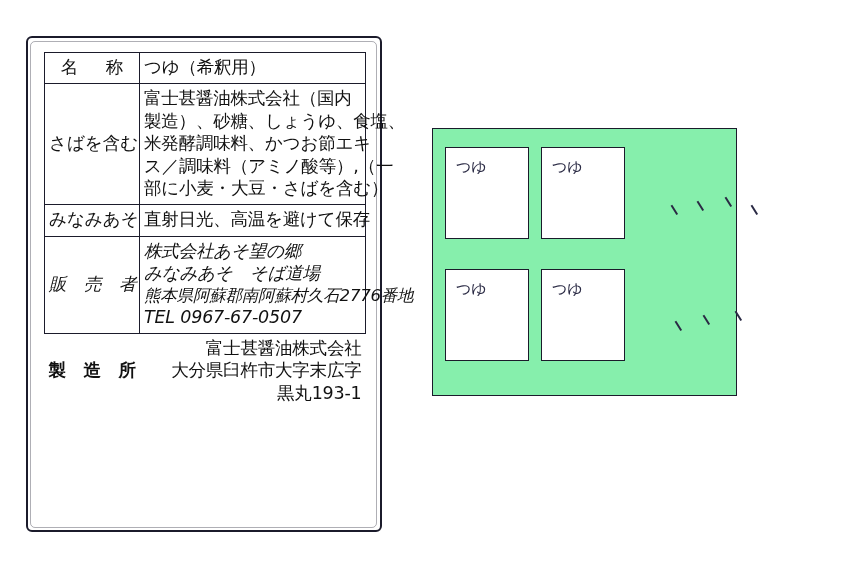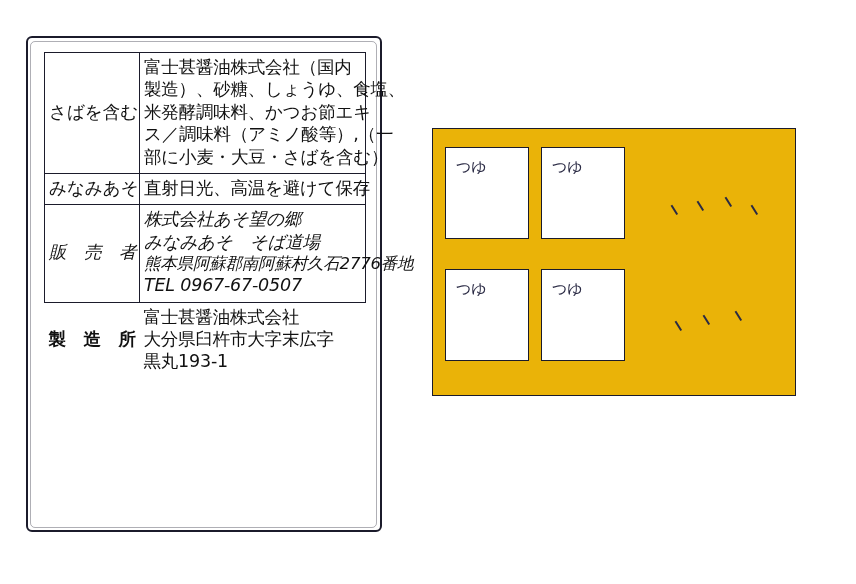--- a/index.html
+++ b/index.html
@@ -72,40 +72,41 @@
   }
 
   
   .maker-row td {
     border-bottom: none;
     font-style: italic;
   }
   .open-row td {
     border: none;
     border-top: 1.5px solid #1b1b2b;
+    text-align: right;
   }
   .open-row td.head {
     text-align: center;
     font-weight: bold;
   }
 
   .small-note {
     font-size: 16.5px;
   }
 
   
   #box-panel {
     position: absolute;
     left: 432px;
     top: 128px;
-    width: 364px;
+    width: 305px;
     height: 268px;
     border: 1.6px solid #1b1b2b;
     box-sizing: border-box;
-    background: #eab308;
+    background: #86efac;
   }
   .sachet {
     position: absolute;
     border: 1.6px solid #1b1b2b;
     box-sizing: border-box;
     background: #fff;
   }
   .sachet span {
     position: absolute;
     left: 10px;
@@ -131,20 +132,30 @@
   #tick-5 { left: 240px; top: 196px; transform: rotate(58deg); }
   #tick-6 { left: 268px; top: 190px; transform: rotate(58deg); }
   #tick-7 { left: 300px; top: 186px; transform: rotate(58deg); }
 </style>
 </head>
 <body>
 
 <div id="label-panel">
   <table class="label-table">
     <tbody>
+      <tr>
+        <td class="head">
+          <span class="head-spread">名　称</span>
+        </td>
+        <td class="val">
+          <div class="val-lines">
+            <div>つゆ（希釈用）</div>
+          </div>
+        </td>
+      </tr>
 
       <tr>
         <td class="head">
           <span>さばを含む</span>
         </td>
         <td class="val">
           <div class="val-lines">
             <div>富士甚醤油株式会社（国内</div>
             <div>製造）、砂糖、しょうゆ、食塩、</div>
             <div>米発酵調味料、かつお節エキ</div>

